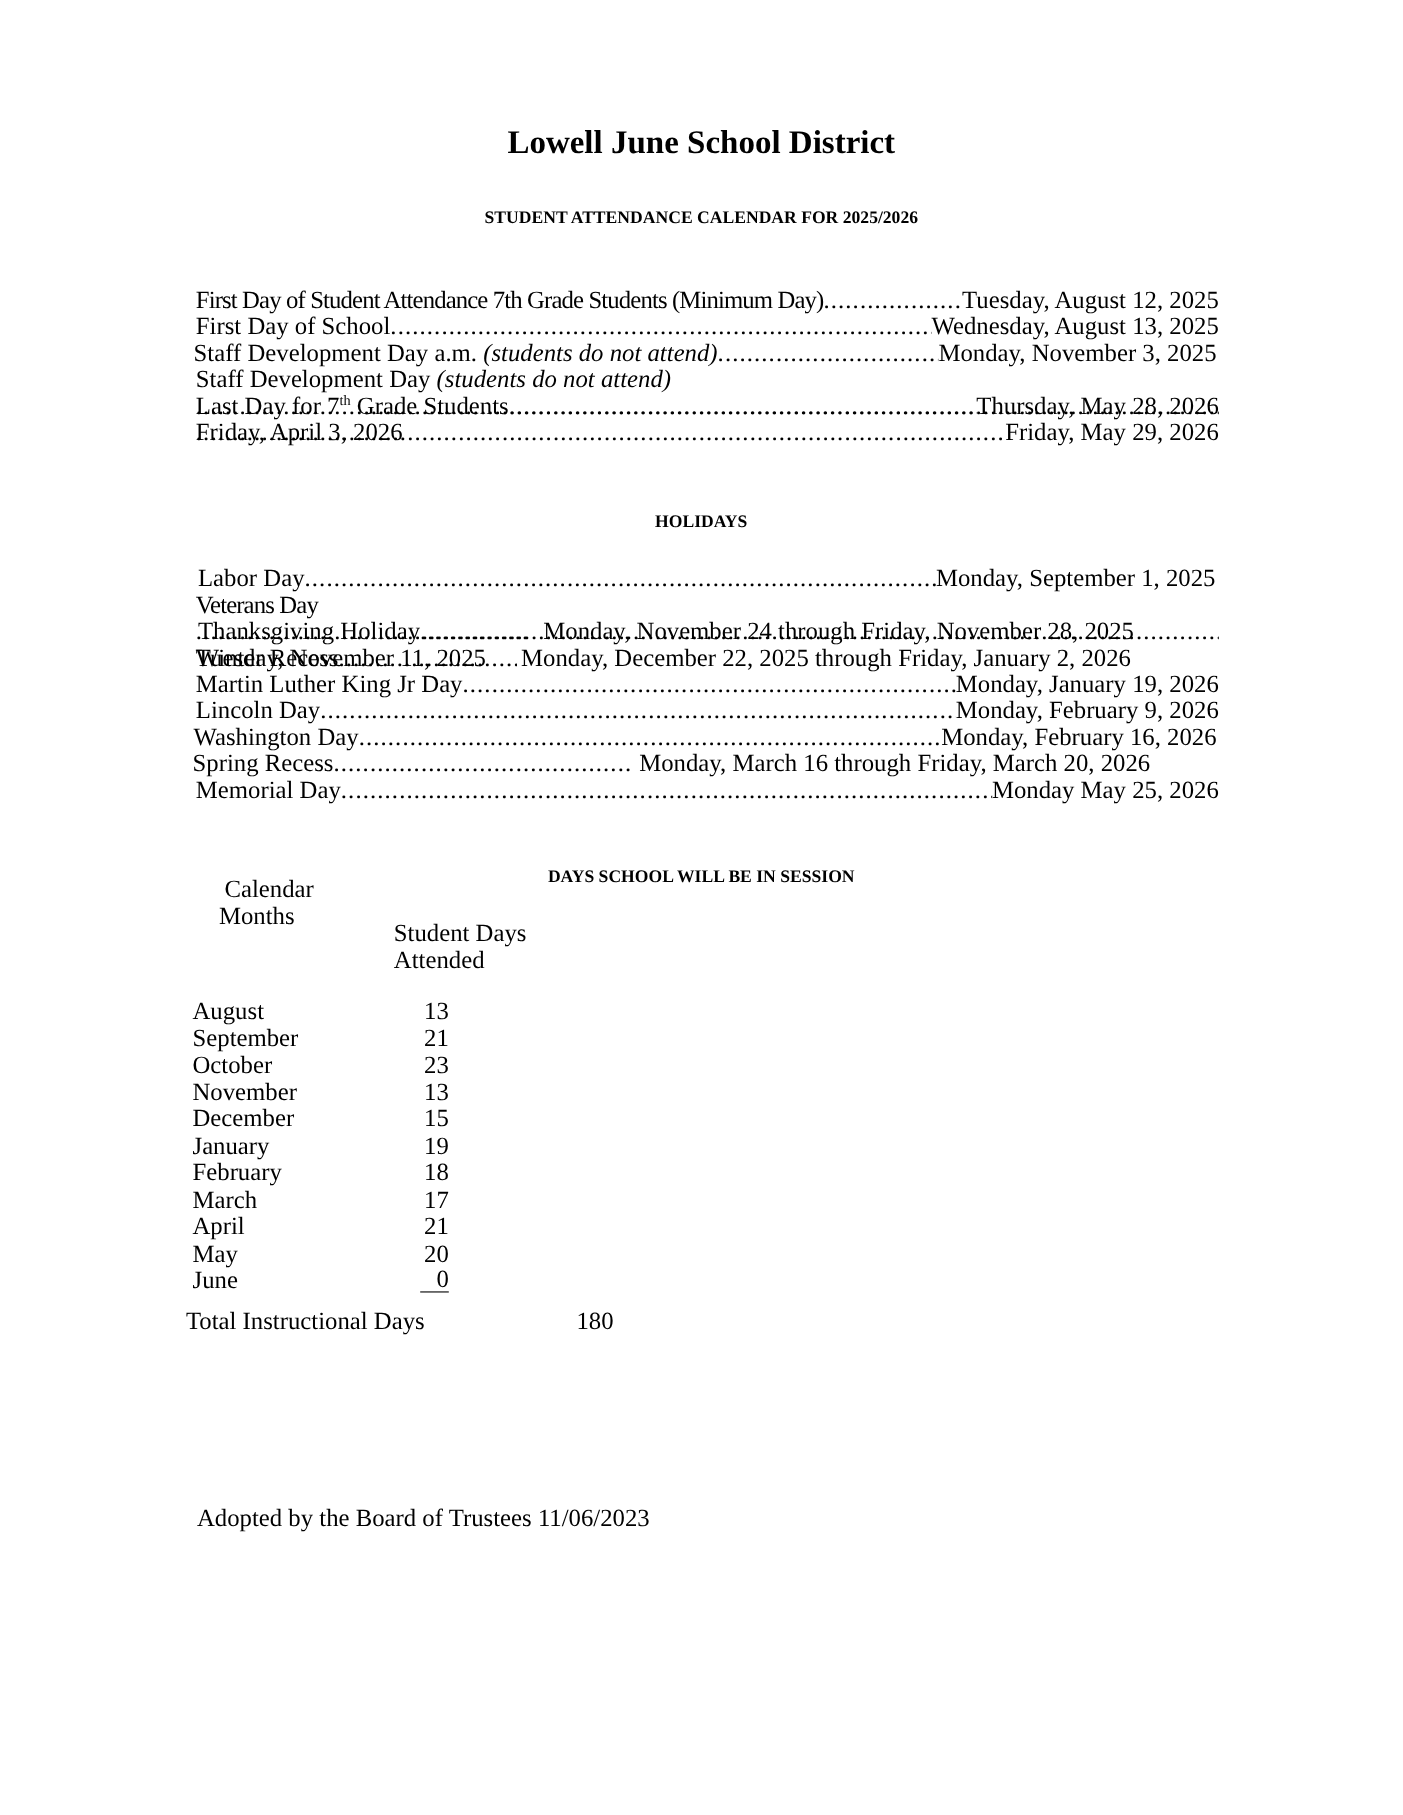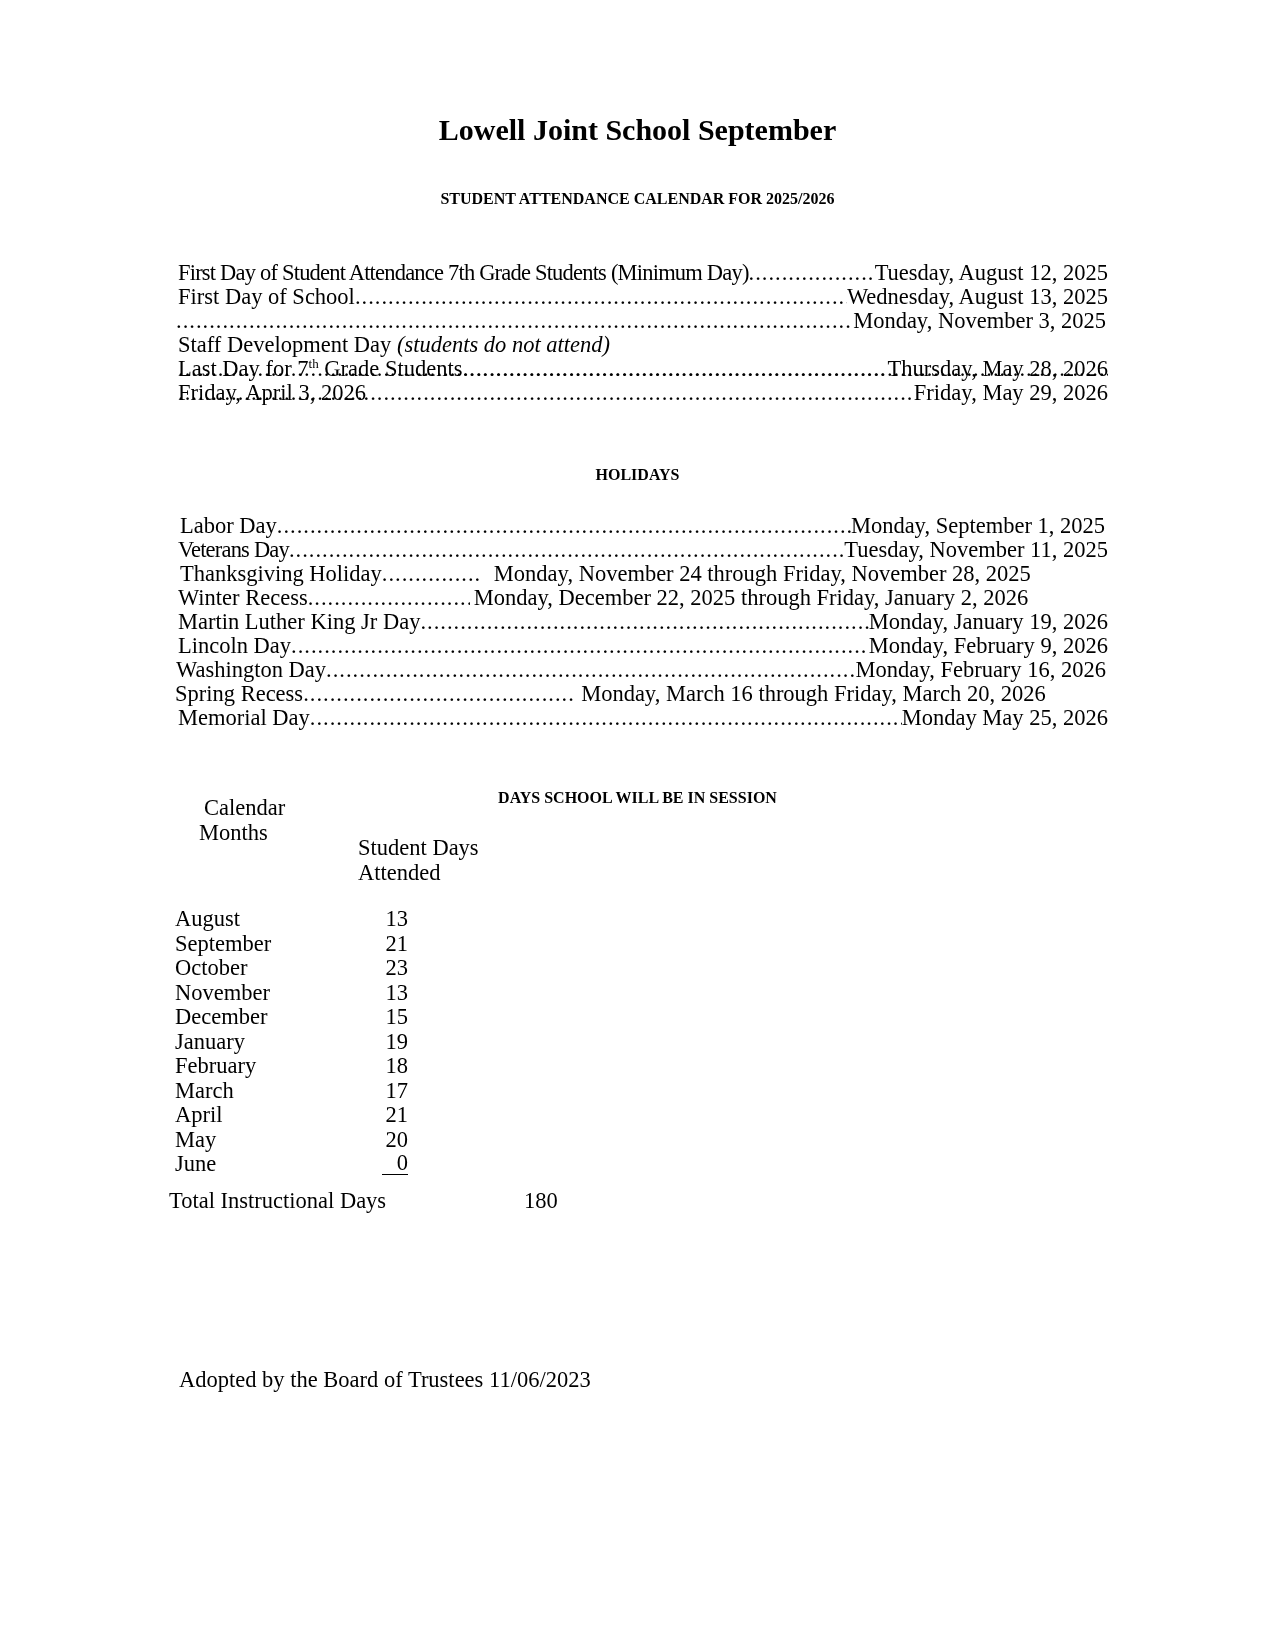--- a/index.html
+++ b/index.html
@@ -12,34 +12,35 @@
   .row .lbl i { font-style: italic; }
   .row .dots { flex: 1 1 auto; overflow: hidden; letter-spacing: 1px; }
   .row .dots::before { content: "................................................................................................................................................................................................"; }
   .row .val { flex: 0 0 auto; }
   sup { font-size: 13px; vertical-align: top; line-height: 1; }
   .tbl { font-size: 22.5px; line-height: 24.5px; }
 </style>
 </head>
 <body>
 
-<div class="abs title">Lowell Joint School September</div>
+<div class="abs title">Lowell June School District</div>
 <div class="abs h2" style="top:190px;">STUDENT ATTENDANCE CALENDAR FOR 2025/2026</div>
 
 <div class="row" style="top:261px;">
   <span class="lbl" style="letter-spacing:-0.8px;">First Day of Student Attendance 7th Grade Students (Minimum Day)</span>
   <span class="dots"></span>
   <span class="val">Tuesday, August 12, 2025</span>
 </div>
 <div class="row" style="top:285px;">
   <span class="lbl">First Day of School</span>
   <span class="dots"></span>
   <span class="val">Wednesday, August 13, 2025</span>
 </div>
 <div class="row" style="top:309px; left:176px;">
+  <span class="lbl"><span>Staff Development Day a.m. </span><i>(students do not attend)</i></span>
   <span class="dots"></span>
   <span class="val">Monday, November 3, 2025</span>
 </div>
 <div class="row" style="top:333px;flex-direction:column;">
   <span class="lbl"><span>Staff Development Day </span><i>(students do not attend)</i></span>
   <span class="dots"></span>
   <span class="val">Friday, April 3, 2026</span>
 </div>
 <div class="row" style="top:357px;">
   <span class="lbl"><span>Last Day for 7</span><sup>th</sup><span> Grade Students</span></span>
@@ -51,21 +52,21 @@
   <span class="val">Friday, May 29, 2026</span>
 </div>
 
 <div class="abs h2" style="top:466px;">HOLIDAYS</div>
 
 <div class="row" style="top:514px; left:180px; width:925px;">
   <span class="lbl">Labor Day</span>
   <span class="dots"></span>
   <span class="val">Monday, September 1, 2025</span>
 </div>
-<div class="row" style="top:538px;">
+<div class="row" style="top:538px;flex-direction:column;">
   <span class="lbl" style="letter-spacing:-0.8px;">Veterans Day</span>
   <span class="dots"></span>
   <span class="val">Tuesday, November 11, 2025</span>
 </div>
 <div class="row" style="top:562px; left:180px; width:925px;">
   <span class="lbl">Thanksgiving Holiday</span>
   <span class="dots" style="flex:0 0 100px; margin-right:12px;"></span>
   <span class="val">Monday, November 24 through Friday, November 28, 2025</span>
 </div>
 <div class="row" style="top:586px;">

